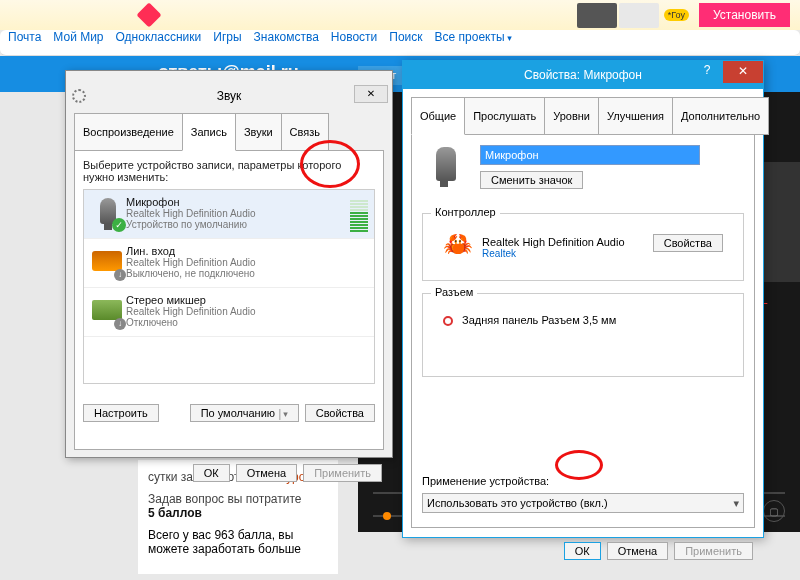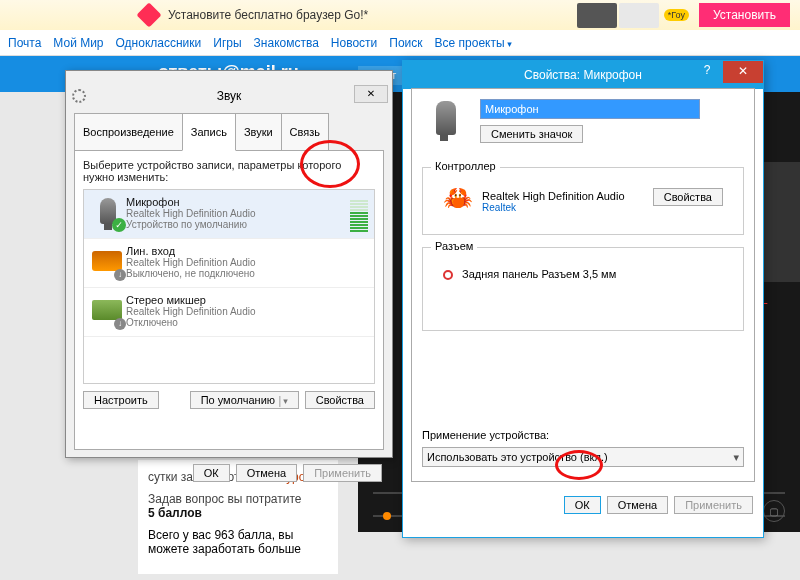--- a/index.html
+++ b/index.html
@@ -9,21 +9,21 @@
 .banner { height: 30px; background: linear-gradient(#fff9e6, #fff4cc); display: flex; align-items: center; padding: 0 10px; font-size: 12px; }
 .banner-icon { width: 18px; height: 18px; background: #ff2d55; transform: rotate(45deg); margin: 0 10px 0 130px; border-radius: 3px; }
 .banner-text { color: #333; }
 .banner-cards { margin-left: auto; display: flex; gap: 2px; }
 .card { width: 40px; height: 25px; background: #555; border-radius: 2px; }
 .card.light { background: #e8e8e8; }
 .banner-tag { background: #ffcc00; font-size: 9px; padding: 1px 4px; border-radius: 6px; margin-left: 5px; color: #333; }
 .banner-btn { background: #ff2d75; color: #fff; padding: 5px 14px; font-size: 12px; border: none; margin-left: 10px; }
 
 
-.nav { height: 26px; background: #fff; display: flex; align-items: center; padding: 0 8px; gap: 12px; font-size: 12px; border-bottom: 1px solid #ddd; }
+.nav { height: 26px; background: #fff; display: flex; align-items: flex-start; padding: 0 8px; gap: 12px; font-size: 12px; border-bottom: 1px solid #ddd; border-radius: 6px; }
 .nav a { color: #0066cc; text-decoration: none; }
 .nav-drop::after { content: " ▾"; font-size: 9px; }
 
 
 .blue-hdr { height: 36px; background: #168de2; position: relative; }
 .logo { position: absolute; left: 158px; top: 6px; color: #fff; font-size: 18px; font-weight: bold; }
 .tab1 { position: absolute; left: 358px; top: 10px; background: #3ba3e8; color: #fff; font-size: 11px; padding: 3px 8px; }
 
 
 .player { position: absolute; left: 358px; top: 92px; width: 442px; height: 440px; background: #181818; }
@@ -62,21 +62,21 @@
 .arrow-dn { position: absolute; bottom: 0; right: 0; width: 12px; height: 12px; background: #888; border-radius: 50%; color: #fff; font-size: 8px; text-align: center; line-height: 12px; }
 .cable-shape { width: 30px; height: 20px; background: linear-gradient(#c60,#f90); border-radius: 3px; margin: 6px 2px; }
 .card-shape { width: 30px; height: 20px; background: linear-gradient(#8cb85a,#5a8a2a); border-radius: 2px; margin: 6px 2px; }
 .dev-txt { font-size: 11px; }
 .dev-name { color: #111; }
 .dev-sub { color: #777; font-size: 10px; }
 .meter { position: absolute; right: 6px; top: 6px; width: 18px; height: 36px; display: flex; flex-direction: column-reverse; gap: 1px; }
 .meter span { height: 2px; background: #3cb043; }
 .meter span:nth-child(n+8){ background: #cde8cd; }
 .circle1 { position: absolute; left: 300px; top: 140px; width: 60px; height: 48px; border: 3px solid #e11; border-radius: 50%; z-index: 50; pointer-events: none; }
-.btn-row { display: flex; gap: 6px; margin-top: 7px; }
+.btn-row { display: flex; gap: 6px; margin-top: 20px; }
 .btn { font-size: 11px; padding: 2px 10px; background: #f4f4f4; border: 1px solid #aaa; cursor: pointer; }
 .btn-row .spacer { flex: 1; }
 .split::after { content: " │▾"; font-size: 9px; color: #777; }
 .dlg-footer { display: flex; justify-content: flex-end; gap: 6px; padding: 6px 10px; }
 
 
 .dlg-prop { position: absolute; left: 402px; top: 60px; width: 362px; height: 478px; background: #fff; border: 1px solid #1ba1e2; box-shadow: 2px 2px 10px rgba(0,0,0,.3); }
 .prop-title { height: 28px; background: #1ba1e2; color: #fff; display: flex; align-items: center; justify-content: center; font-size: 12px; position: relative; }
 .prop-close { position: absolute; right: 0; top: 0; width: 40px; height: 22px; background: #c84031; color: #fff; text-align: center; line-height: 20px; font-size: 12px; }
 .prop-q { position: absolute; right: 44px; top: 2px; width: 24px; color: #fff; text-align: center; font-size: 12px; }
@@ -100,21 +100,20 @@
 .usage-sel { position: absolute; bottom: 14px; left: 10px; right: 10px; height: 20px; border: 1px solid #aaa; background: #f4f4f4; font-size: 11px; padding-left: 4px; display: flex; align-items: center; }
 .usage-sel::after { content: "▾"; margin-left: auto; margin-right: 4px; color: #555; }
 .circle2 { position: absolute; left: 555px; top: 450px; width: 48px; height: 30px; border: 3px solid #e11; border-radius: 50%; z-index: 60; pointer-events: none; }
 .prop-footer { display: flex; justify-content: flex-end; gap: 6px; padding: 6px 10px; }
 </style>
 </head>
 <body>
 
 <div class="banner">
   <div class="banner-icon"></div>
-  <span class="banner-text">Установите бесплатно браузер Go!*</span>
   <div class="banner-cards">
     <div class="card"></div>
       <div class="card light"></div>
   </div>
   <span class="banner-tag">*Гоу</span>
   <button class="banner-btn">Установить</button>
 </div>
 
 <div class="nav">
   <a>Почта</a>
@@ -235,20 +234,27 @@
   </div>
 </div>
 <div class="circle1"></div>
 
 <div class="dlg-prop">
   <div class="prop-title">
     <span>Свойства: Микрофон</span>
     <div class="prop-q">?</div>
     <div class="prop-close">✕</div>
   </div>
+  <div class="prop-tabs">
+    <div class="tab active">Общие</div>
+    <div class="tab">Прослушать</div>
+    <div class="tab">Уровни</div>
+    <div class="tab">Улучшения</div>
+    <div class="tab">Дополнительно</div>
+  </div>
   <div class="prop-body">
     <div class="prop-row1">
       <div class="mic-big">
           <div class="mic-shape"></div>
         </div>
       <div>
         <input class="name-input" value="Микрофон" style="">
         <div><button class="btn change-icon">Сменить значок</button></div>
       </div>
     </div>

